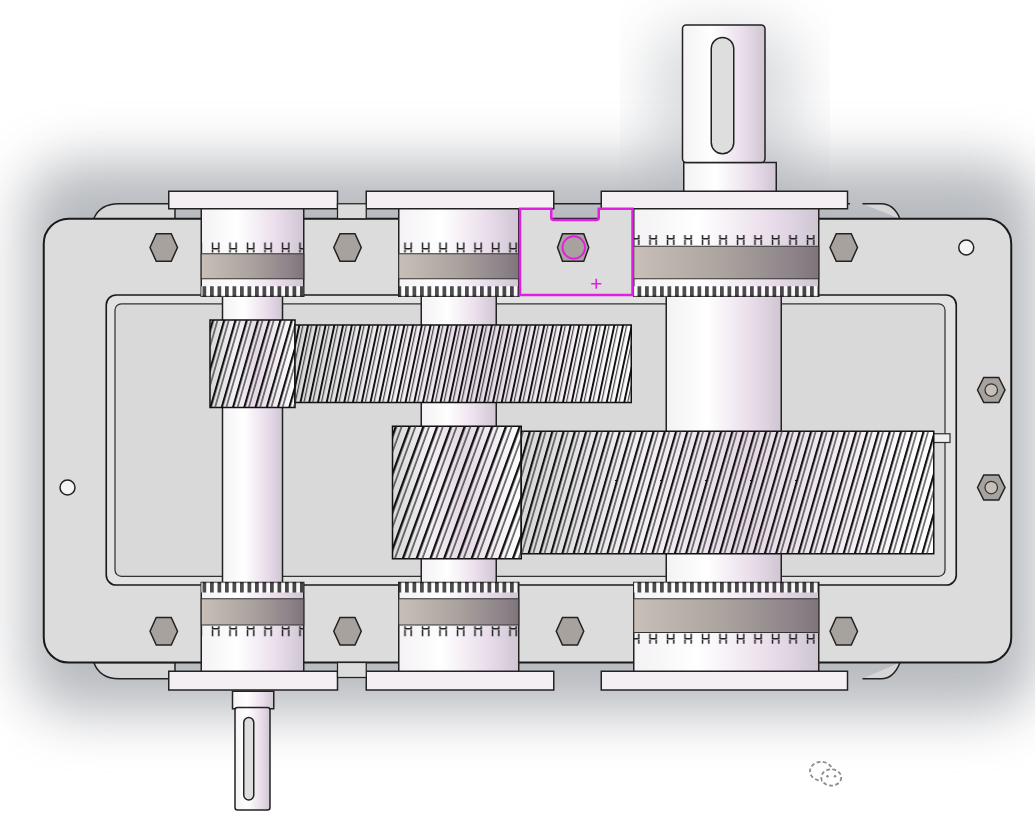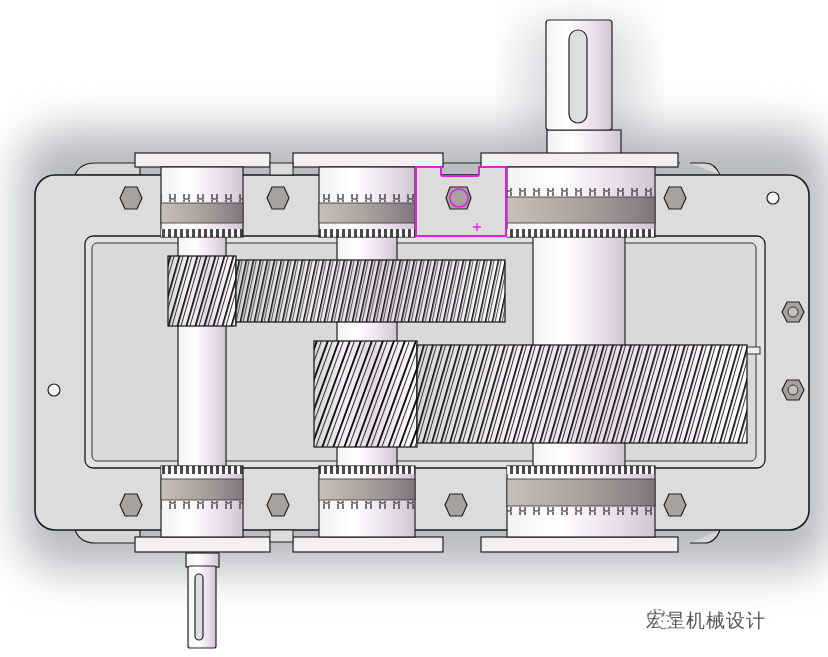--- a/index.html
+++ b/index.html
@@ -236,15 +236,14 @@
   </g>
 </svg>
 
 <div class="watermark">
   <svg class="wm-icon" viewBox="0 0 30 26">
     <ellipse cx="11" cy="11" rx="9" ry="7.5" fill="none" stroke="#8a8a8a" stroke-width="1.4" stroke-dasharray="3 2"></ellipse>
     <ellipse cx="19" cy="16" rx="8" ry="6.5" fill="#fff" stroke="#8a8a8a" stroke-width="1.4" stroke-dasharray="3 2"></ellipse>
     <circle cx="16" cy="15" r="1" fill="#8a8a8a"></circle>
     <circle cx="22" cy="15" r="1" fill="#8a8a8a"></circle>
   </svg>
-  <span class="wm-text">宏星机械设计</span>
 </div>
 </div>
 
 </body></html>

